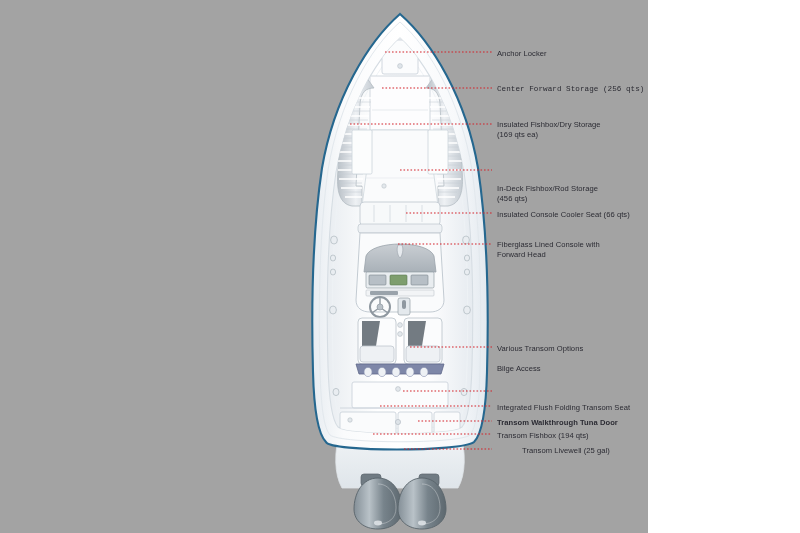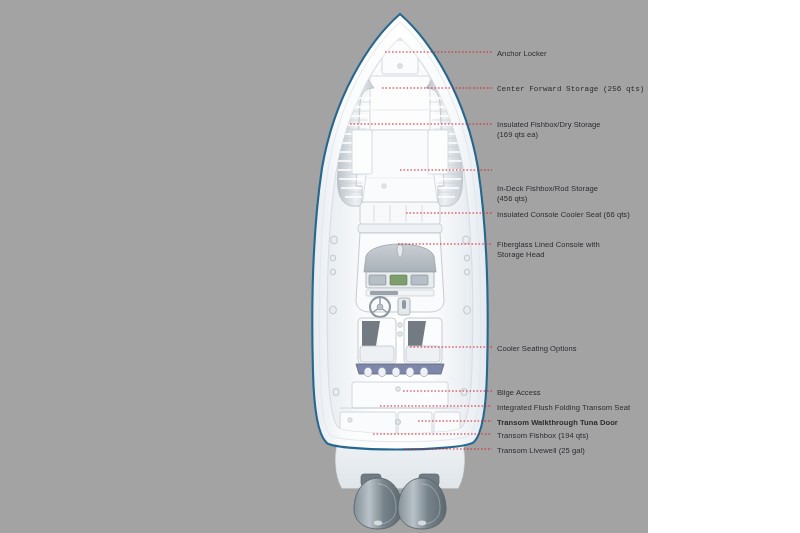--- a/index.html
+++ b/index.html
@@ -297,22 +297,22 @@
 
   <div id="labels">
       <div class="callout" style="left: 497px; top: 49px;">Anchor Locker</div>
       <div class="callout" style="left: 497px; top: 85px; font-family: Liberation Mono, monospace;">Center Forward Storage (256 qts)</div>
       <div class="callout callout-l2" style="left: 497px; top: 120px;">Insulated Fishbox/Dry Storage
 (169 qts ea)</div>
       <div class="callout callout-l2" style="left: 497px; top: 184px;">In-Deck Fishbox/Rod Storage
 (456 qts)</div>
       <div class="callout" style="left: 497px; top: 210px;">Insulated Console Cooler Seat (66 qts)</div>
       <div class="callout callout-l2" style="left: 497px; top: 240px;">Fiberglass Lined Console with
-Storage Head</div>
-      <div class="callout" style="left: 497px; top: 344px;">Cooler Seating Options</div>
-      <div class="callout" style="left: 497px; top: 388px;">Bilge Access</div>
+Forward Head</div>
+      <div class="callout" style="left: 497px; top: 344px;">Various Transom Options</div>
+      <div class="callout" style="left: 497px; top: 364px;">Bilge Access</div>
       <div class="callout" style="left: 497px; top: 403px;">Integrated Flush Folding Transom Seat</div>
       <div class="callout" style="left: 497px; top: 418px; font-weight: bold;">Transom Walkthrough Tuna Door</div>
       <div class="callout" style="left: 497px; top: 431px;">Transom Fishbox (194 qts)</div>
-      <div class="callout" style="left: 497px; top: 446px; text-align: right;">Transom Livewell (25 gal)</div>
+      <div class="callout" style="left: 522px; top: 446px; text-align: right;">Transom Livewell (25 gal)</div>
     </div>
 
 </div>
 
 </body></html>

